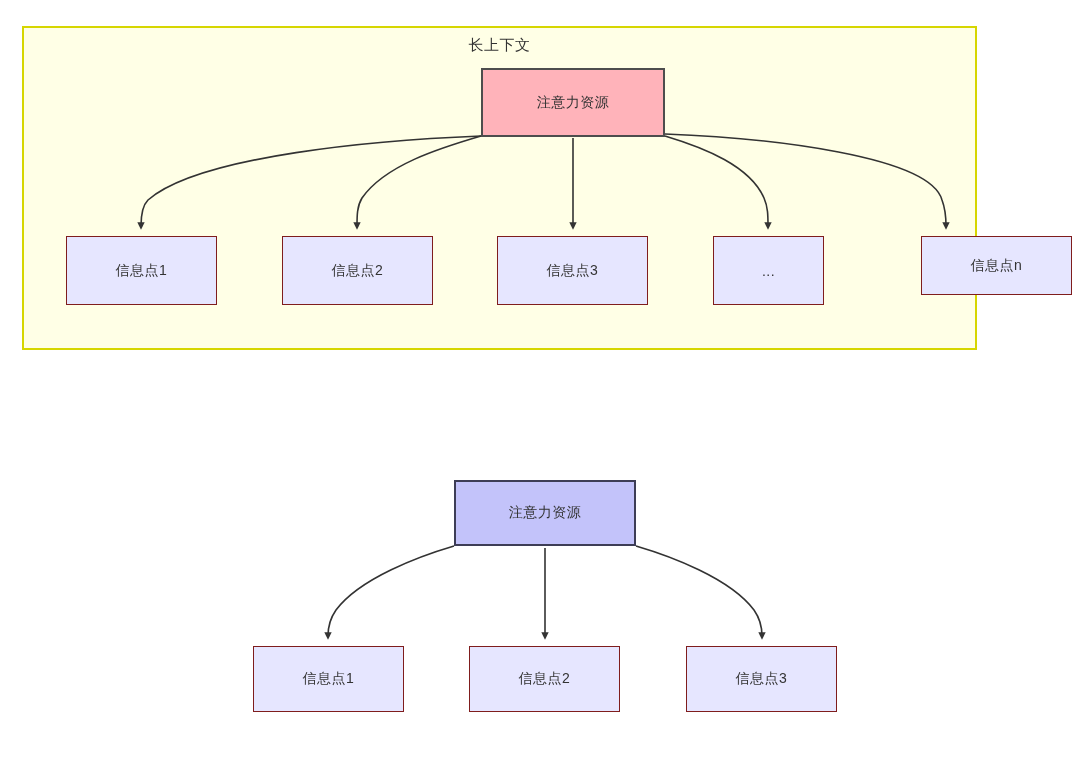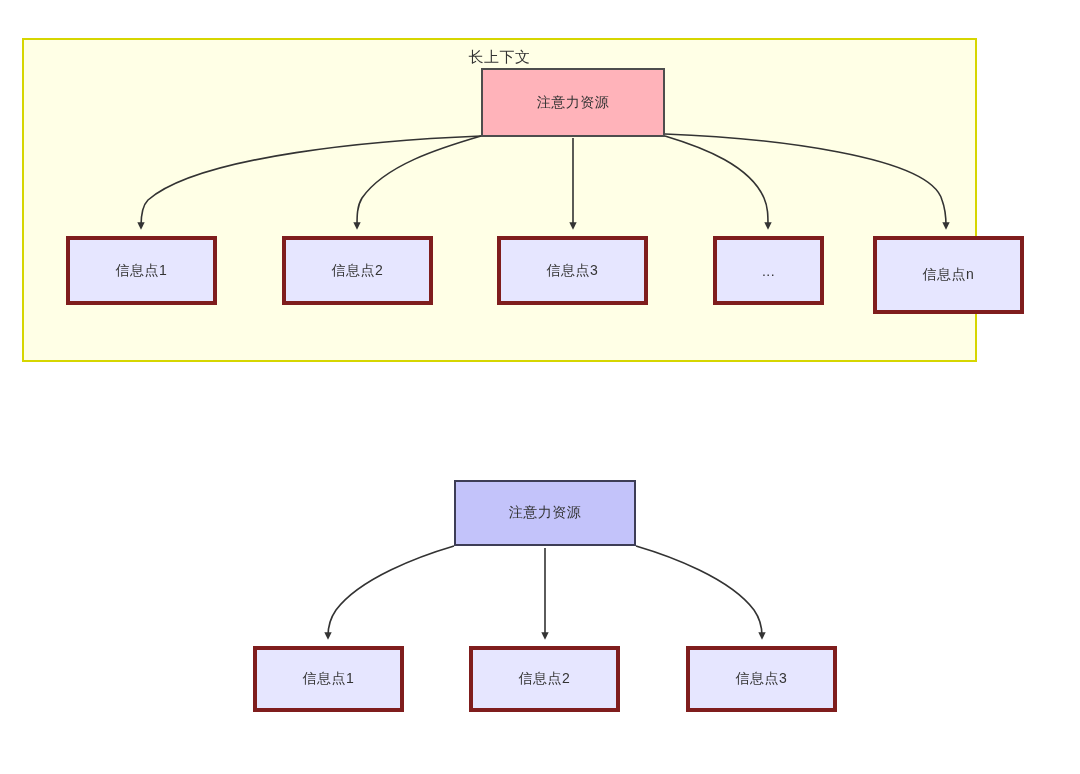--- a/index.html
+++ b/index.html
@@ -21,21 +21,21 @@
     height: 774px;
   }
   .group-box {
     position: absolute;
     background: #ffffe6;
     border: 2px solid #d6d600;
     box-sizing: border-box;
   }
   #group-long {
     left: 22px;
-    top: 38px;
+    top: 26px;
     width: 955px;
     height: 324px;
   }
   #group-short {
     left: 208px;
     top: 427px;
     width: 676px;
     height: 335px;
   }
   .group-title {
@@ -61,21 +61,21 @@
   .node-attention-long {
     background: #ffb3ba;
     border: 2px solid #4d4d4d;
   }
   .node-attention-short {
     background: #c3c3fa;
     border: 2px solid #3d3d56;
   }
   .node-info {
     background: #e6e6ff;
-    border: 4px solid #7f1d1d;
+    border: 1px solid #7f1d1d;
   }
   svg.edges {
     position: absolute;
     left: 0;
     top: 0;
     width: 1080px;
     height: 774px;
     overflow: visible;
     pointer-events: none;
   }
@@ -125,21 +125,21 @@
   </div>
 
   <div class="node node-info" style="left:497px; top:236px; width:151px; height:69px;">
     <span>信息点3</span>
   </div>
 
   <div class="node node-info" style="left:713px; top:236px; width:111px; height:69px;">
     <span>...</span>
   </div>
 
-  <div class="node node-info" style="left:873px; top:236px; width:151px; height:78px;">
+  <div class="node node-info" style="left:921px; top:236px; width:151px; height:59px;">
     <span>信息点n</span>
   </div>
 
 
   <svg class="edges">
 
     <path class="edge-path" marker-end="url(#arrowhead)" d="M454,546 C420,556 360,578 336,610 C329,620 328,628 328,636"></path>
 
     <path class="edge-path" marker-end="url(#arrowhead)" d="M545,548 L545,636"></path>
 

